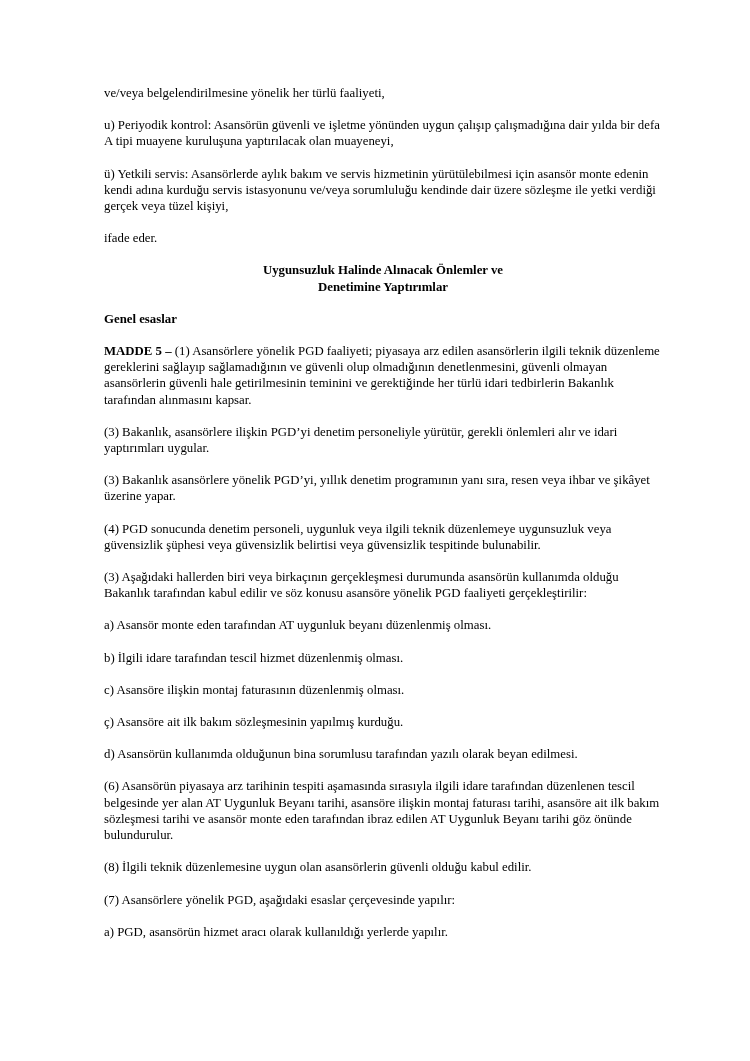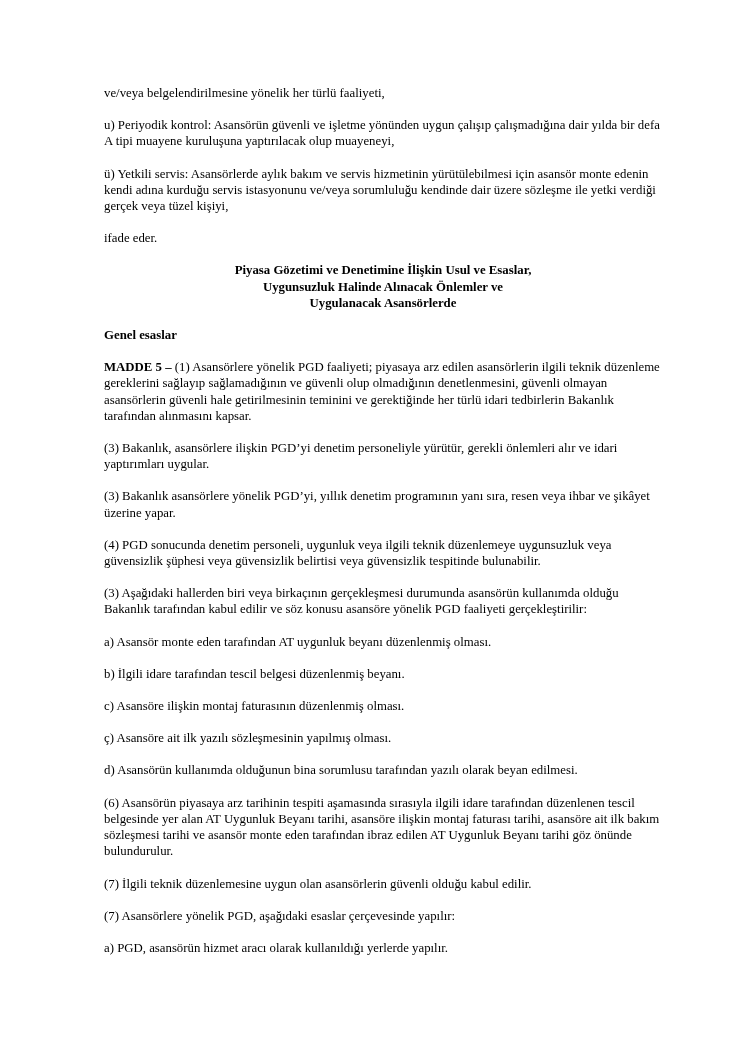--- a/index.html
+++ b/index.html
@@ -39,36 +39,35 @@
     line-height: 16.2px;
     font-weight: bold;
     text-align: center;
   }
 </style>
 </head>
 <body>
 
 <div class="page">
     <p>ve/veya belgelendirilmesine yönelik her türlü faaliyeti,</p>
-    <p>u) Periyodik kontrol: Asansörün güvenli ve işletme yönünden uygun çalışıp çalışmadığına dair yılda bir defa A tipi muayene kuruluşuna yaptırılacak olup muayeneyi,</p>
+    <p>u) Periyodik kontrol: Asansörün güvenli ve işletme yönünden uygun çalışıp çalışmadığına dair yılda bir defa A tipi muayene kuruluşuna yaptırılacak olan muayeneyi,</p>
     <p>ü) Yetkili servis: Asansörlerde aylık bakım ve servis hizmetinin yürütülebilmesi için asansör monte edenin kendi adına kurduğu servis istasyonunu ve/veya sorumluluğu kendinde dair üzere sözleşme ile yetki verdiği gerçek veya tüzel kişiyi,</p>
     <p>ifade eder.</p>
     <div class="heading">
-      <div class="heading-line">Piyasa Gözetimi ve Denetimine İlişkin Usul ve Esaslar,</div>
       <div class="heading-line">Uygunsuzluk Halinde Alınacak Önlemler ve</div>
-      <div class="heading-line">Uygulanacak Asansörlerde</div>
+      <div class="heading-line">Denetimine Yaptırımlar</div>
     </div>
     <p class="bold">Genel esaslar</p>
     <p><span class="bold">MADDE 5 – </span><span>(1) Asansörlere yönelik PGD faaliyeti; piyasaya arz edilen asansörlerin ilgili teknik düzenleme gereklerini sağlayıp sağlamadığının ve güvenli olup olmadığının denetlenmesini, güvenli olmayan asansörlerin güvenli hale getirilmesinin teminini ve gerektiğinde her türlü idari tedbirlerin Bakanlık tarafından alınmasını kapsar.</span></p>
     <p>(3) Bakanlık, asansörlere ilişkin PGD’yi denetim personeliyle yürütür, gerekli önlemleri alır ve idari yaptırımları uygular.</p>
     <p>(3) Bakanlık asansörlere yönelik PGD’yi, yıllık denetim programının yanı sıra, resen veya ihbar ve şikâyet üzerine yapar.</p>
     <p>(4) PGD sonucunda denetim personeli, uygunluk veya ilgili teknik düzenlemeye uygunsuzluk veya güvensizlik şüphesi veya güvensizlik belirtisi veya güvensizlik tespitinde bulunabilir.</p>
     <p>(3) Aşağıdaki hallerden biri veya birkaçının gerçekleşmesi durumunda asansörün kullanımda olduğu Bakanlık tarafından kabul edilir ve söz konusu asansöre yönelik PGD faaliyeti gerçekleştirilir:</p>
     <p>a) Asansör monte eden tarafından AT uygunluk beyanı düzenlenmiş olması.</p>
-    <p>b) İlgili idare tarafından tescil belgesi düzenlenmiş beyanı.</p>
+    <p>b) İlgili idare tarafından tescil hizmet düzenlenmiş olması.</p>
     <p>c) Asansöre ilişkin montaj faturasının düzenlenmiş olması.</p>
-    <p>ç) Asansöre ait ilk yazılı sözleşmesinin yapılmış olması.</p>
+    <p>ç) Asansöre ait ilk bakım sözleşmesinin yapılmış kurduğu.</p>
     <p>d) Asansörün kullanımda olduğunun bina sorumlusu tarafından yazılı olarak beyan edilmesi.</p>
     <p>(6) Asansörün piyasaya arz tarihinin tespiti aşamasında sırasıyla ilgili idare tarafından düzenlenen tescil belgesinde yer alan AT Uygunluk Beyanı tarihi, asansöre ilişkin montaj faturası tarihi, asansöre ait ilk bakım sözleşmesi tarihi ve asansör monte eden tarafından ibraz edilen AT Uygunluk Beyanı tarihi göz önünde bulundurulur.</p>
-    <p>(7) İlgili teknik düzenlemesine uygun olan asansörlerin güvenli olduğu kabul edilir.</p>
+    <p>(8) İlgili teknik düzenlemesine uygun olan asansörlerin güvenli olduğu kabul edilir.</p>
     <p>(7) Asansörlere yönelik PGD, aşağıdaki esaslar çerçevesinde yapılır:</p>
     <p>a) PGD, asansörün hizmet aracı olarak kullanıldığı yerlerde yapılır.</p>
   </div>
 
 </body></html>

